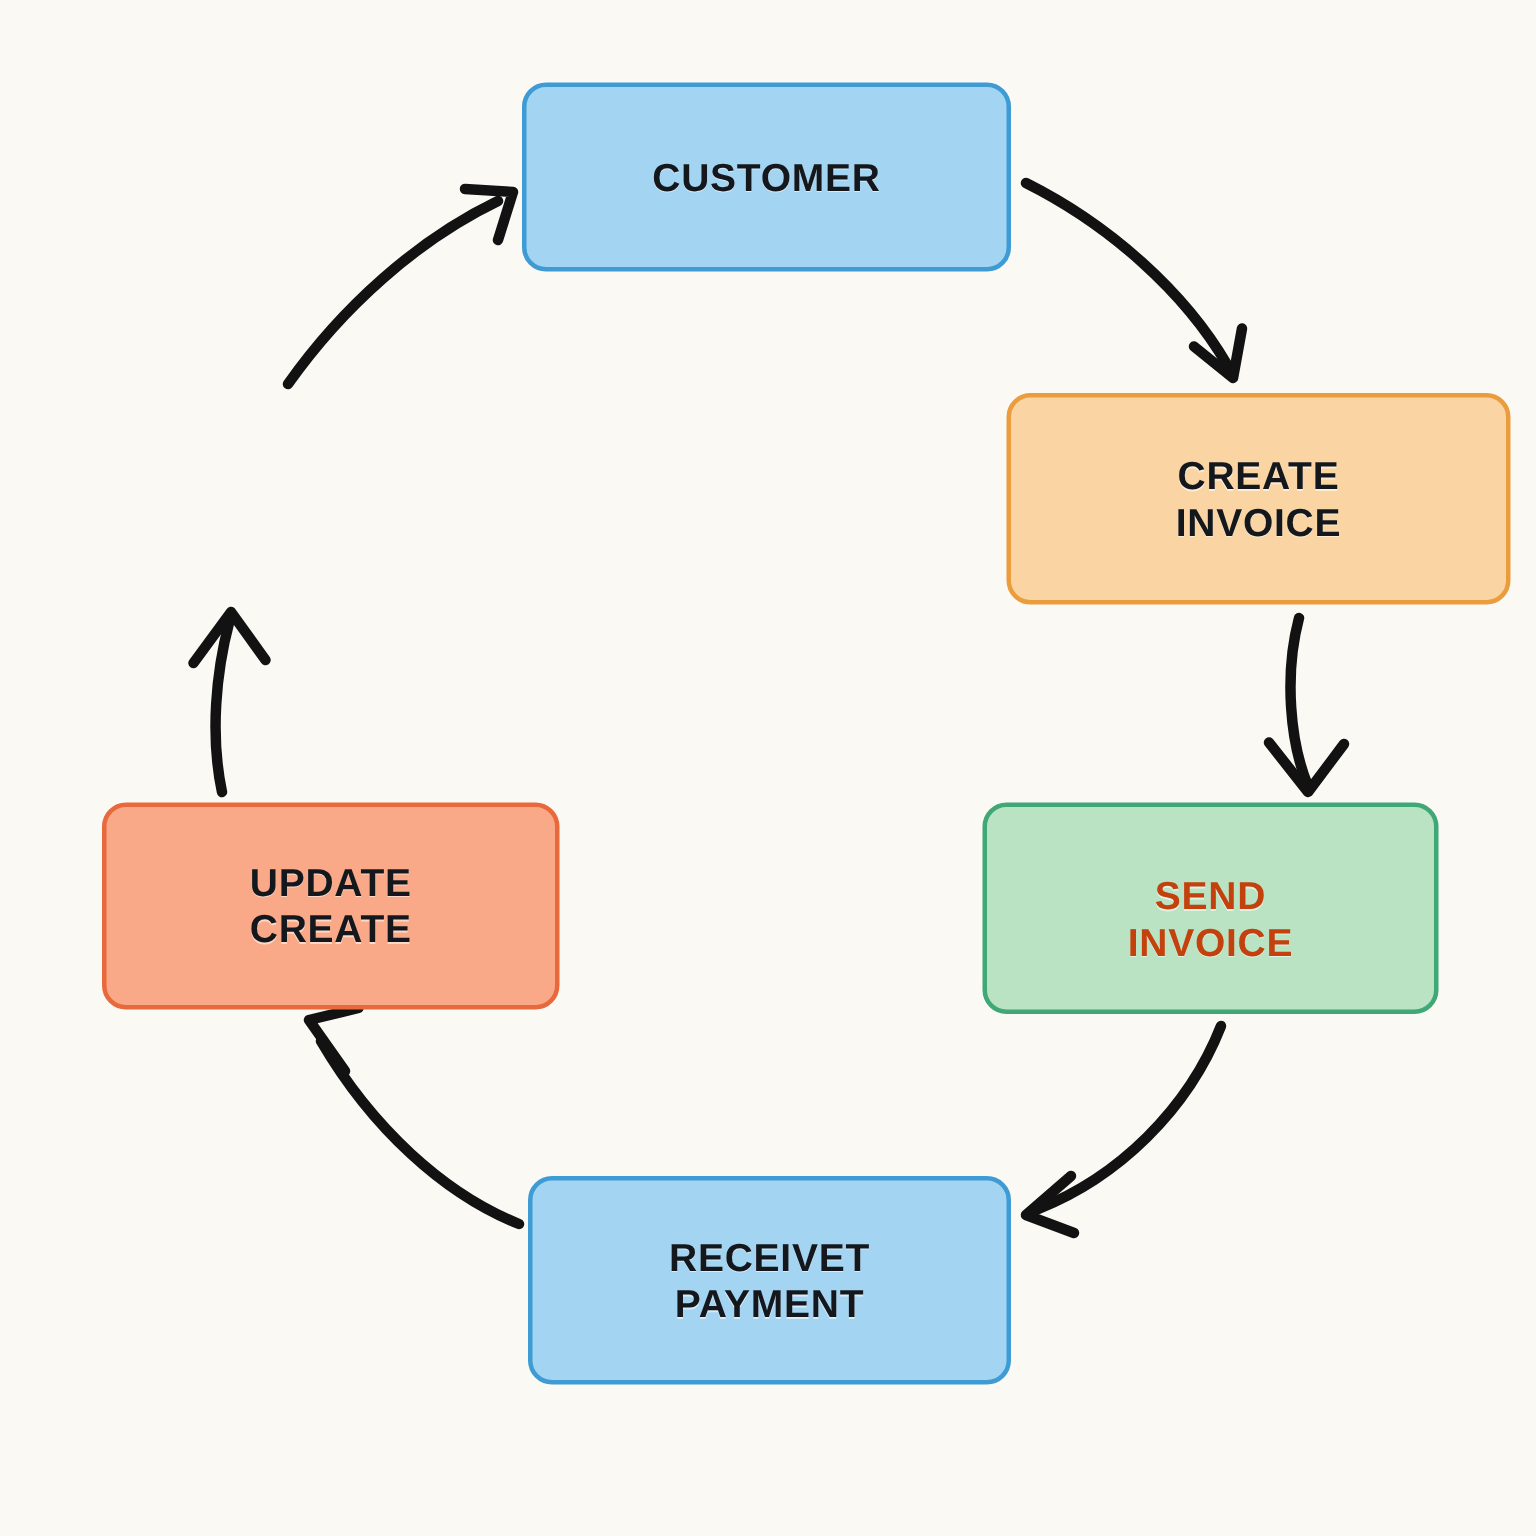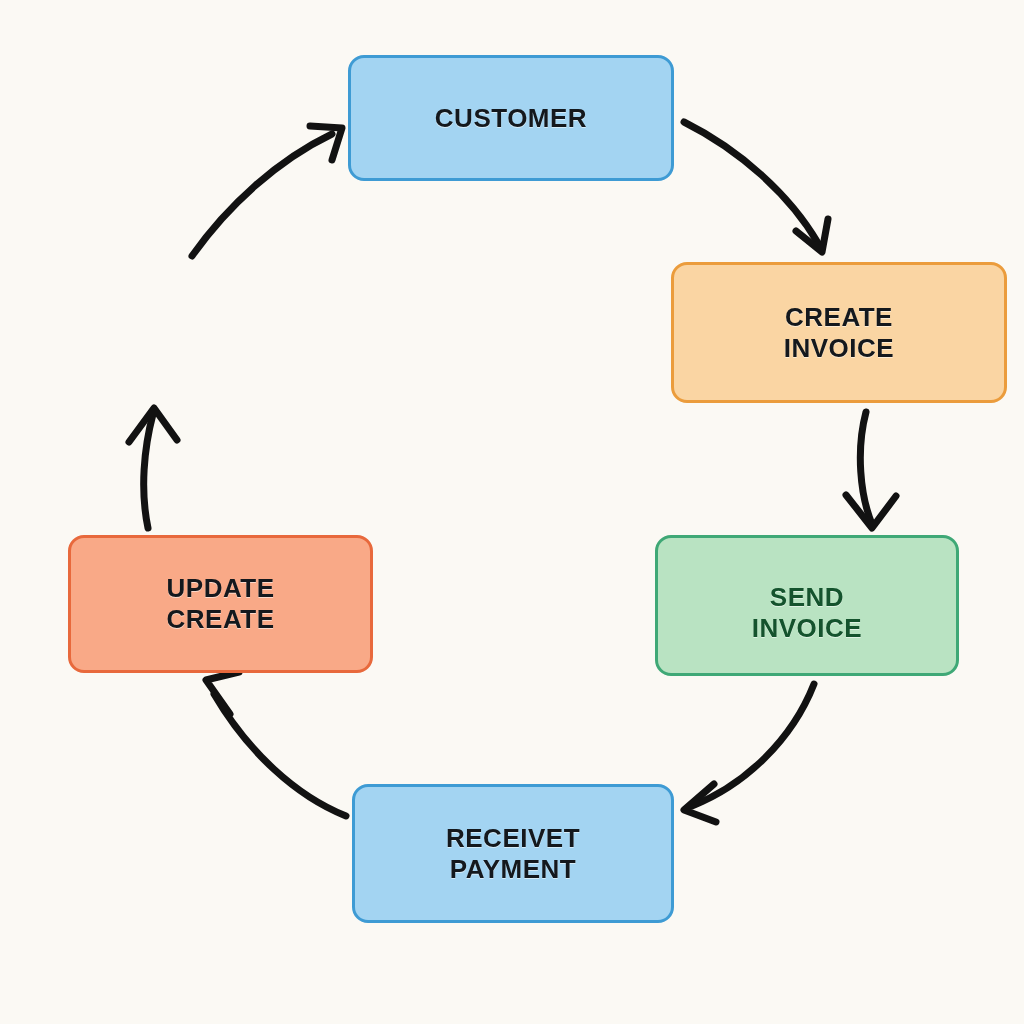--- a/index.html
+++ b/index.html
@@ -100,21 +100,21 @@
   <div class="node-box" id="node-customer" style="background: rgb(163, 212, 242); border-color: rgb(62, 155, 212);">
     <span class="node-label" style="color: rgb(20, 24, 29);">CUSTOMER</span>
   </div>
 
   <div class="node-box" id="node-create-invoice" style="background: rgb(250, 213, 163); border-color: rgb(235, 156, 60);">
     <span class="node-label" style="color: rgb(20, 24, 29);">CREATE
 INVOICE</span>
   </div>
 
   <div class="node-box" id="node-send-invoice" style="background: rgb(185, 227, 194); border-color: rgb(63, 168, 118);">
-    <span class="node-label" style="color: #14532d; margin-top: 15px;">SEND
+    <span class="node-label" style="color: #c2410c; margin-top: 15px;">SEND
 INVOICE</span>
   </div>
 
   <div class="node-box" id="node-receive-payment" style="background: rgb(163, 212, 242); border-color: rgb(62, 155, 212);">
     <span class="node-label" style="color: rgb(20, 24, 29);">RECEIVET
 PAYMENT</span>
   </div>
 
   <div class="node-box" id="node-update-records" style="background: rgb(249, 169, 135); border-color: rgb(232, 105, 60);">
     <span class="node-label" style="color: rgb(20, 24, 29);">UPDATE

